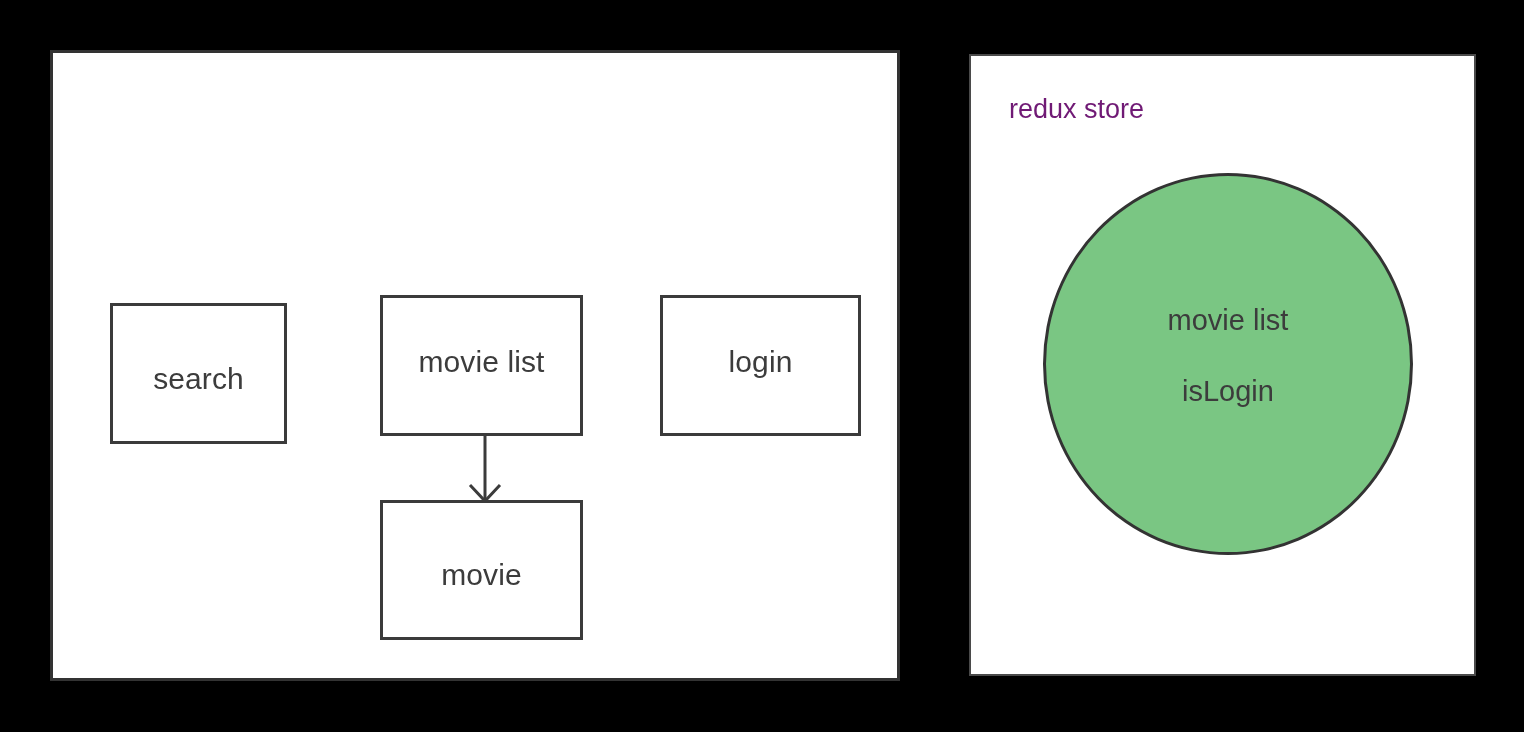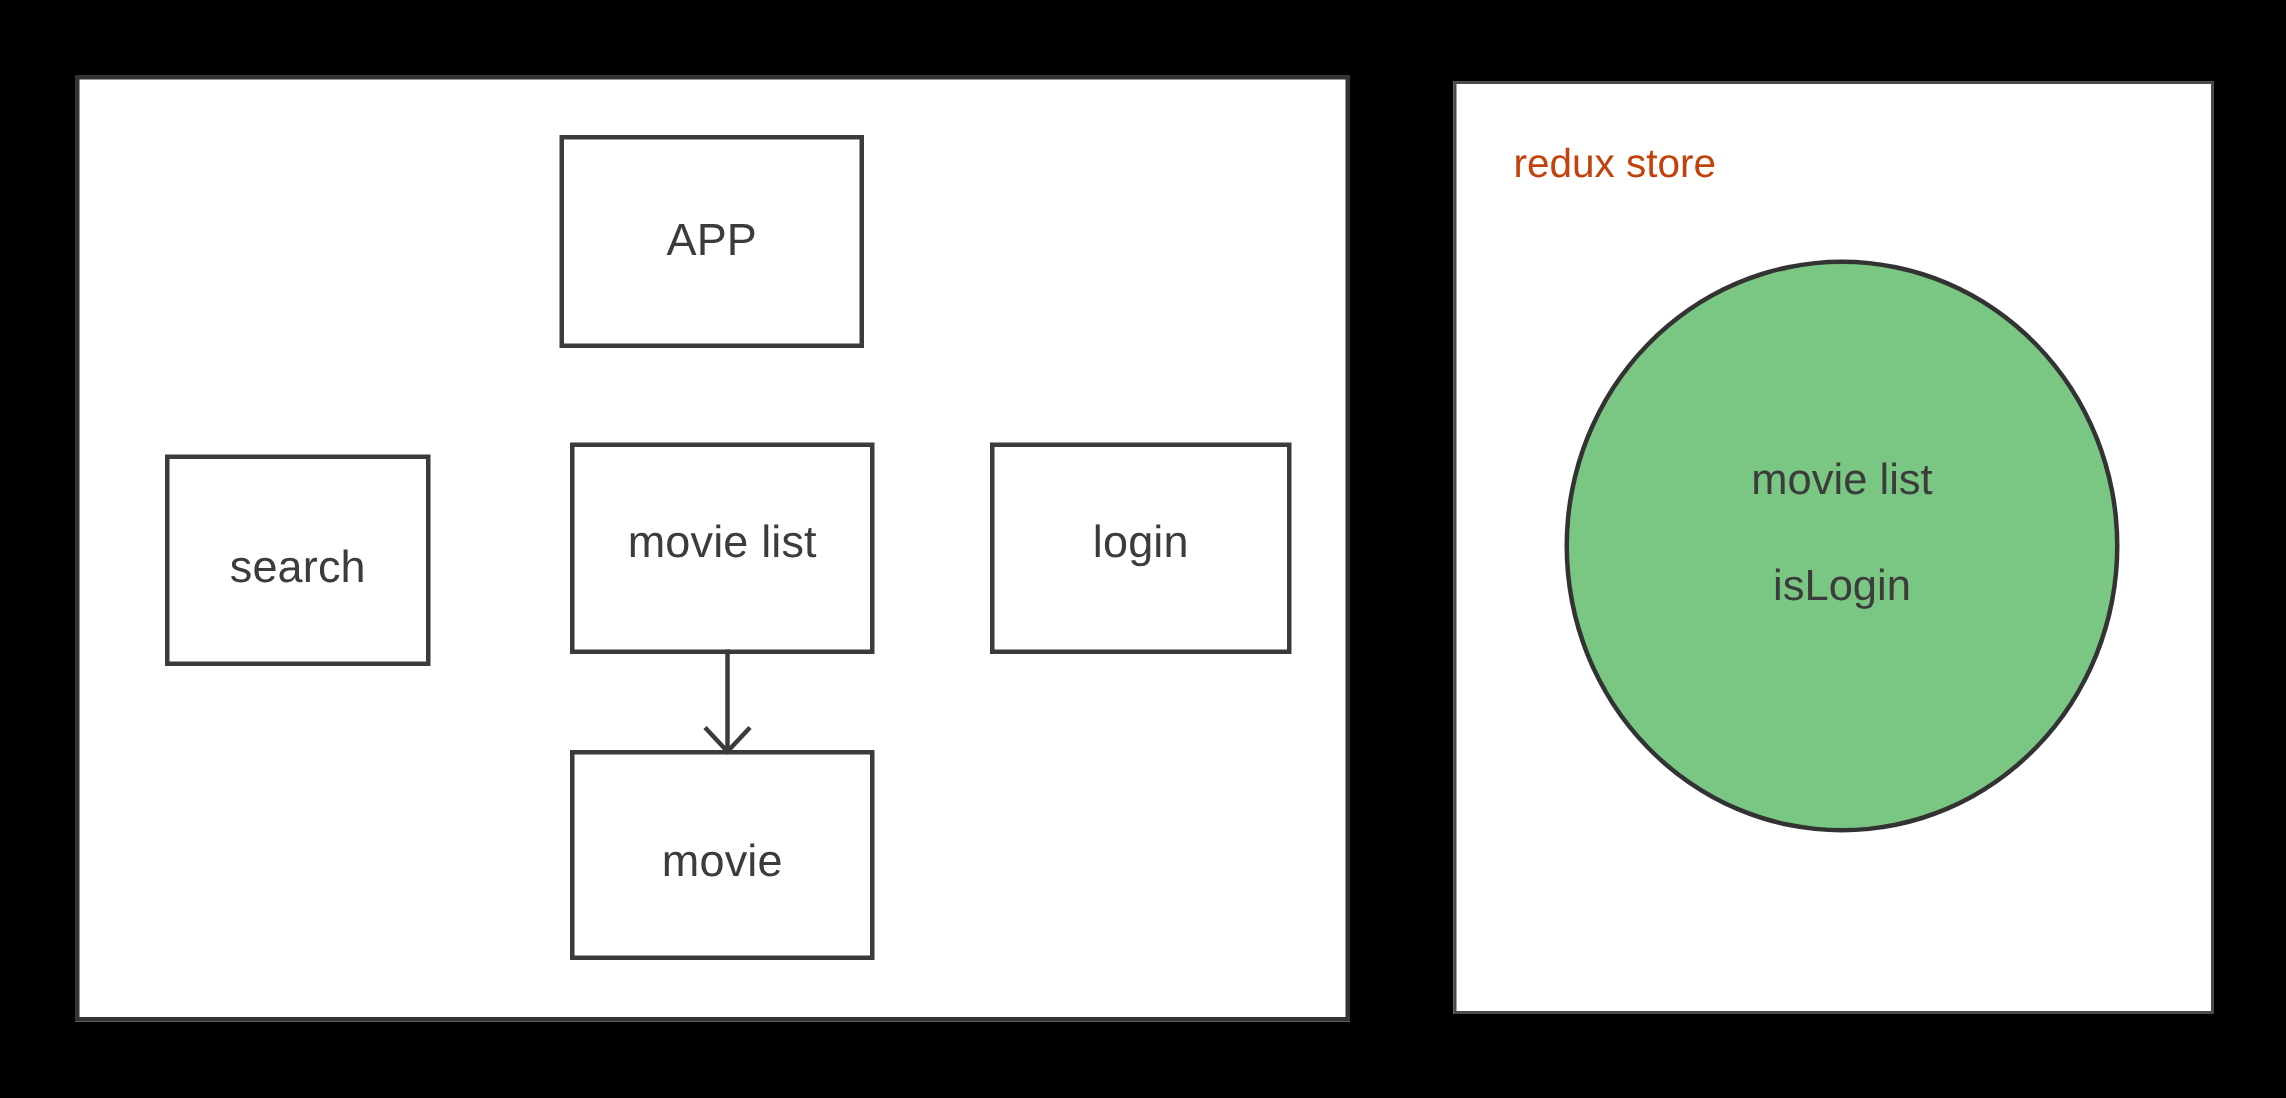--- a/index.html
+++ b/index.html
@@ -82,21 +82,21 @@
     height: 72px;
     overflow: visible;
   }
 
   
   #store-title {
     position: absolute;
     left: 38px;
     top: 40px;
     font-size: 27px;
-    color: #c2410c;
+    color: #701a75;
     line-height: 1;
     white-space: nowrap;
   }
   #store-circle {
     position: absolute;
     left: 72px;
     top: 117px;
     width: 370px;
     height: 382px;
     box-sizing: border-box;
@@ -122,23 +122,20 @@
     transform: translateY(-8px);
   }
 </style>
 </head>
 <body>
 
 <div id="canvas">
 
   <div class="panel" id="components-panel">
 
-    <div class="node-box" id="box-app">
-      <span class="node-label">APP</span>
-    </div>
 
     <div class="node-box" id="box-search">
       <span class="node-label">search</span>
     </div>
 
     <div class="node-box" id="box-movie-list">
       <span class="node-label">movie list</span>
     </div>
 
     <div class="node-box" id="box-login">

